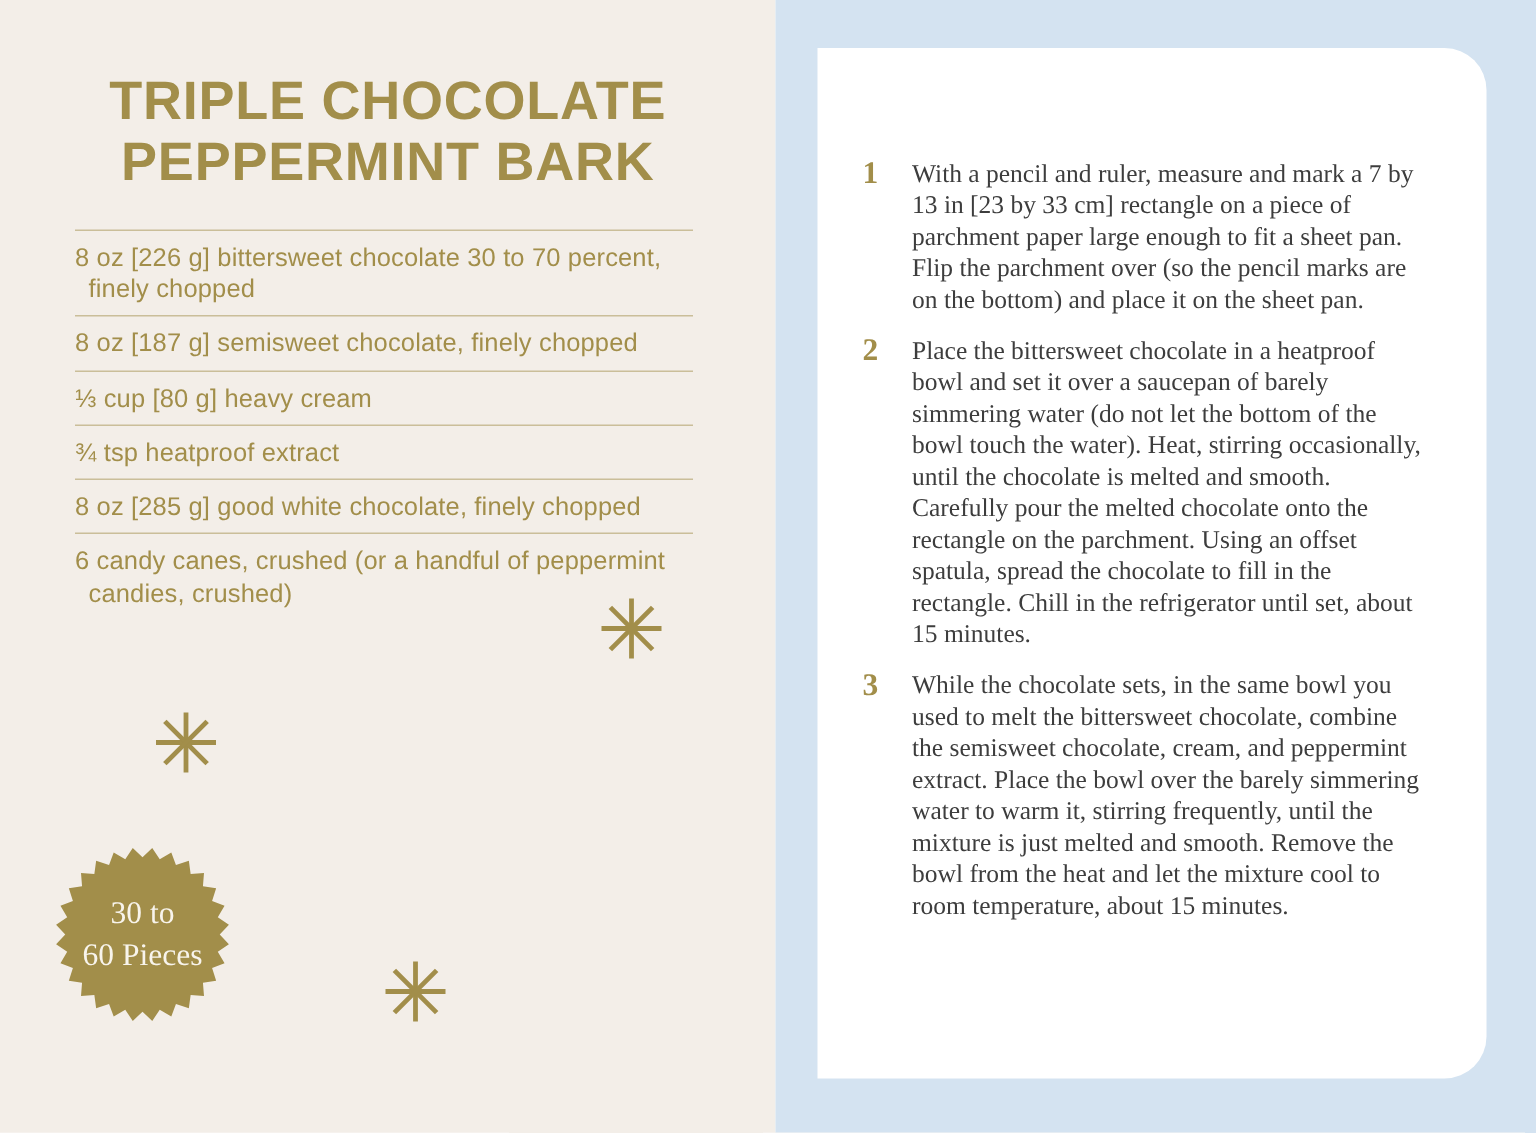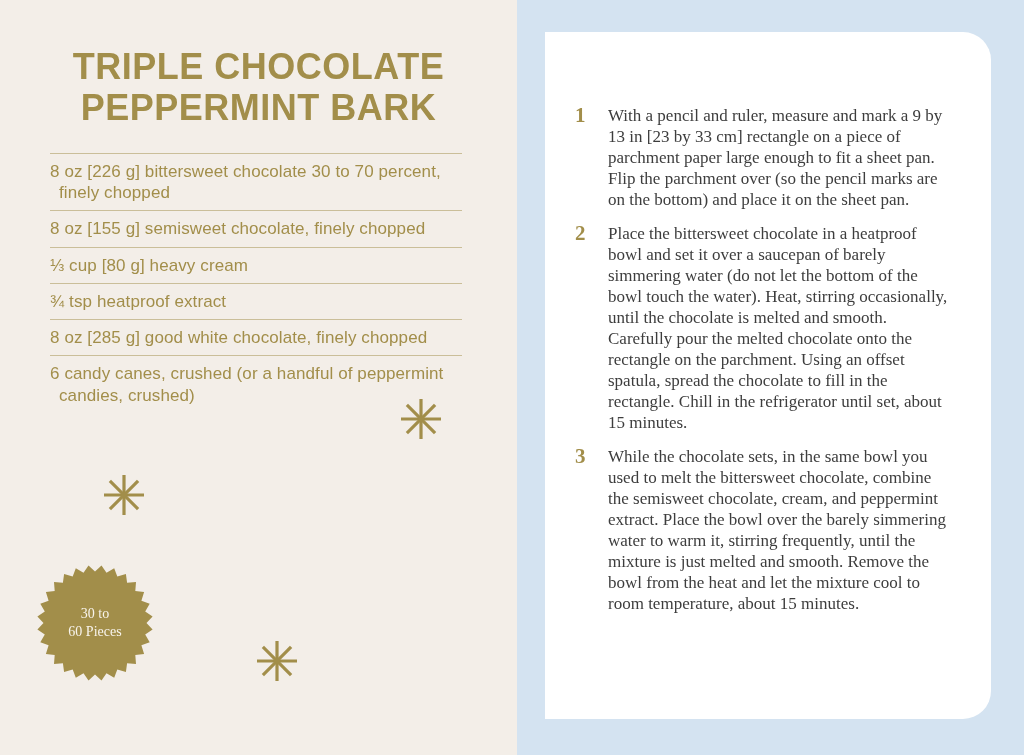--- a/index.html
+++ b/index.html
@@ -43,21 +43,21 @@
   .sparkle line{stroke:var(--gold);stroke-width:3.2;stroke-linecap:butt;}
   .sparkle.s1{left:399px;top:397px;}
   .sparkle.s2{left:102px;top:473px;}
   .sparkle.s3{left:255px;top:639px;}
   .badge{position:absolute;left:37px;top:565px;width:116px;height:116px;}
   .badge svg{position:absolute;left:0;top:0;}
   .badge .seal{fill:var(--gold);}
   .badge-text{
     position:absolute;inset:0;display:flex;flex-direction:column;
     align-items:center;justify-content:center;
-    font-family:"Liberation Serif",serif;font-size:14px;line-height:1.32;
+    font-family:"Liberation Serif",serif;font-size:21px;line-height:1.32;
     color:var(--badge-text);text-align:center;
   }
 
   
   .right-page{
     position:relative;flex:1;height:755px;background:var(--blue);
   }
   .card{
     position:absolute;left:28px;top:32px;width:446px;height:687px;
     background:var(--card);
@@ -79,21 +79,21 @@
 </head>
 <body>
 
 <div class="spread">
 
   <div class="left-page">
     <h1 class="title">TRIPLE CHOCOLATE PEPPERMINT BARK</h1>
 
     <ul class="ingredients">
       <li>8 oz [226 g] bittersweet chocolate 30 to 70 percent, finely chopped</li>
-      <li>8 oz [155 g] semisweet chocolate, finely chopped</li>
+      <li>8 oz [187 g] semisweet chocolate, finely chopped</li>
       <li>⅓ cup [80 g] heavy cream</li>
       <li>¾ tsp heatproof extract</li>
       <li>8 oz [285 g] good white chocolate, finely chopped</li>
       <li>6 candy canes, crushed (or a handful of peppermint candies, crushed)</li>
     </ul>
 
     <svg class="sparkle s1" viewBox="0 0 44 44">
       <line x1="22" y1="2" x2="22" y2="42"></line>
       <line x1="2" y1="22" x2="42" y2="22"></line>
       <line x1="7.9" y1="7.9" x2="36.1" y2="36.1"></line>
@@ -121,21 +121,21 @@
         <span>60 Pieces</span>
       </div>
     </div>
   </div>
 
   <div class="right-page">
     <div class="card">
 
       <div class="step">
         <div class="step-num">1</div>
-        <p>With a pencil and ruler, measure and mark a 9 by 13 in [23 by 33 cm] rectangle on a piece of parchment paper large enough to fit a sheet pan. Flip the parchment over (so the pencil marks are on the bottom) and place it on the sheet pan.</p>
+        <p>With a pencil and ruler, measure and mark a 7 by 13 in [23 by 33 cm] rectangle on a piece of parchment paper large enough to fit a sheet pan. Flip the parchment over (so the pencil marks are on the bottom) and place it on the sheet pan.</p>
       </div>
 
       <div class="step">
         <div class="step-num">2</div>
         <p>Place the bittersweet chocolate in a heatproof bowl and set it over a saucepan of barely simmering water (do not let the bottom of the bowl touch the water). Heat, stirring occasionally, until the chocolate is melted and smooth. Carefully pour the melted chocolate onto the rectangle on the parchment. Using an offset spatula, spread the chocolate to fill in the rectangle. Chill in the refrigerator until set, about 15 minutes.</p>
       </div>
 
       <div class="step">
         <div class="step-num">3</div>
         <p>While the chocolate sets, in the same bowl you used to melt the bittersweet chocolate, combine the semisweet chocolate, cream, and peppermint extract. Place the bowl over the barely simmering water to warm it, stirring frequently, until the mixture is just melted and smooth. Remove the bowl from the heat and let the mixture cool to room temperature, about 15 minutes.</p>

